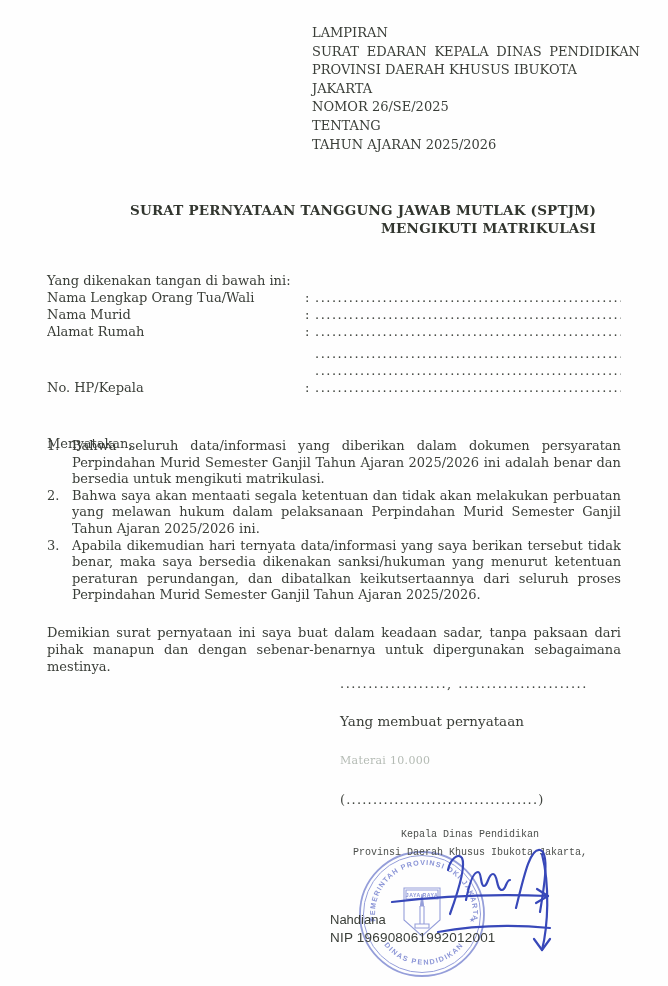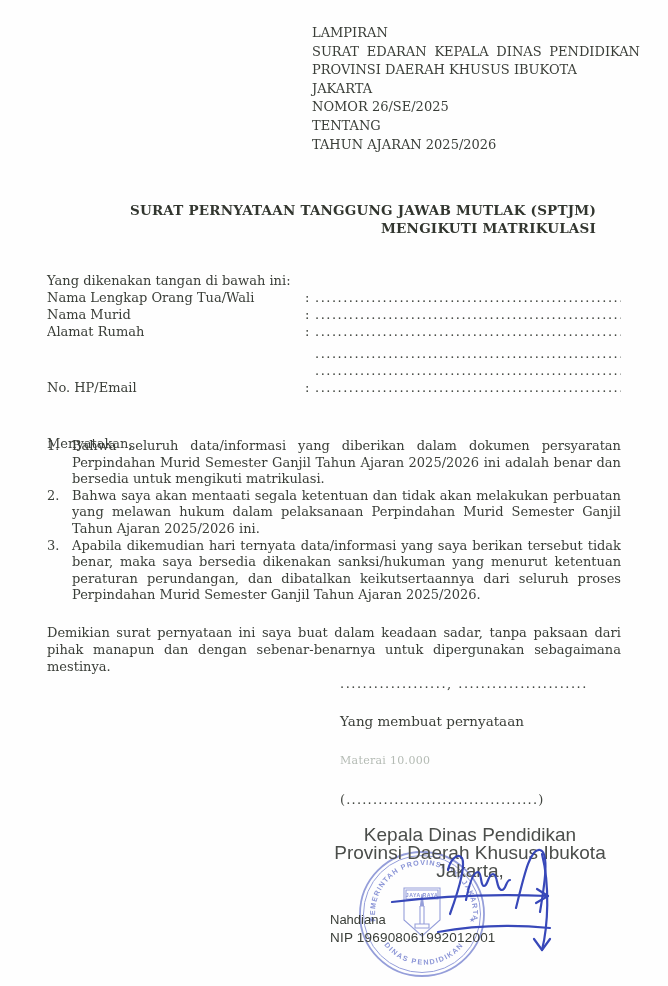--- a/index.html
+++ b/index.html
@@ -32,21 +32,21 @@
   .list-item .txt{flex:1;text-align:justify;}
   .closing{left:47px;top:624px;width:574px;font-size:13px;line-height:17px;text-align:justify;}
   
   .sign-col{left:340px;top:676px;width:246px;font-size:13px;}
   .place-date{letter-spacing:1.5px;white-space:nowrap;overflow:hidden;color:#41453f;}
   .sign-heading{margin-top:22px;font-size:13.5px;}
   .materai{margin-top:25px;font-size:11px;color:#b4bbb4;letter-spacing:.3px;}
   .paren-line{margin-top:25px;letter-spacing:1.2px;white-space:nowrap;color:#41453f;}
   
   .official-title{left:330px;top:826px;width:280px;text-align:center;z-index:2;
-    font-family:Liberation Sans, sans-serif;font-size:19px;line-height:18px;color:#4b4e4b;}
+    font-family:Liberation Mono, monospace;font-size:10px;line-height:18px;color:#4b4e4b;}
   .official-name{left:330px;top:912px;width:280px;z-index:2;
     font-family:"Liberation Sans",sans-serif;font-size:13px;color:#46494         6;}
   .official-name .nip{font-size:13.5px;margin-top:3px;letter-spacing:.2px;}
   .stamp-svg{left:320px;top:836px;z-index:1;}
   .signature-svg{left:320px;top:836px;z-index:3;pointer-events:none;}
 </style>
 </head>
 <body>
 
 <div class="abs lampiran">
@@ -84,21 +84,21 @@
     <span class="lbl"></span>
     <span class="col ghost">:</span>
     <span class="dots">........................................................................</span>
   </div>
   <div class="form-row">
     <span class="lbl"></span>
     <span class="col ghost">:</span>
     <span class="dots">........................................................................</span>
   </div>
   <div class="form-row">
-    <span class="lbl">No. HP/Email</span>
+    <span class="lbl">No. HP/Kepala</span>
     <span class="col">:</span>
     <span class="dots">........................................................................</span>
   </div>
 </div>
 
 <div class="abs menyatakan">Menyatakan,</div>
 
 <div class="abs list-block">
   <div class="list-item">
     <span class="num">1.</span>

